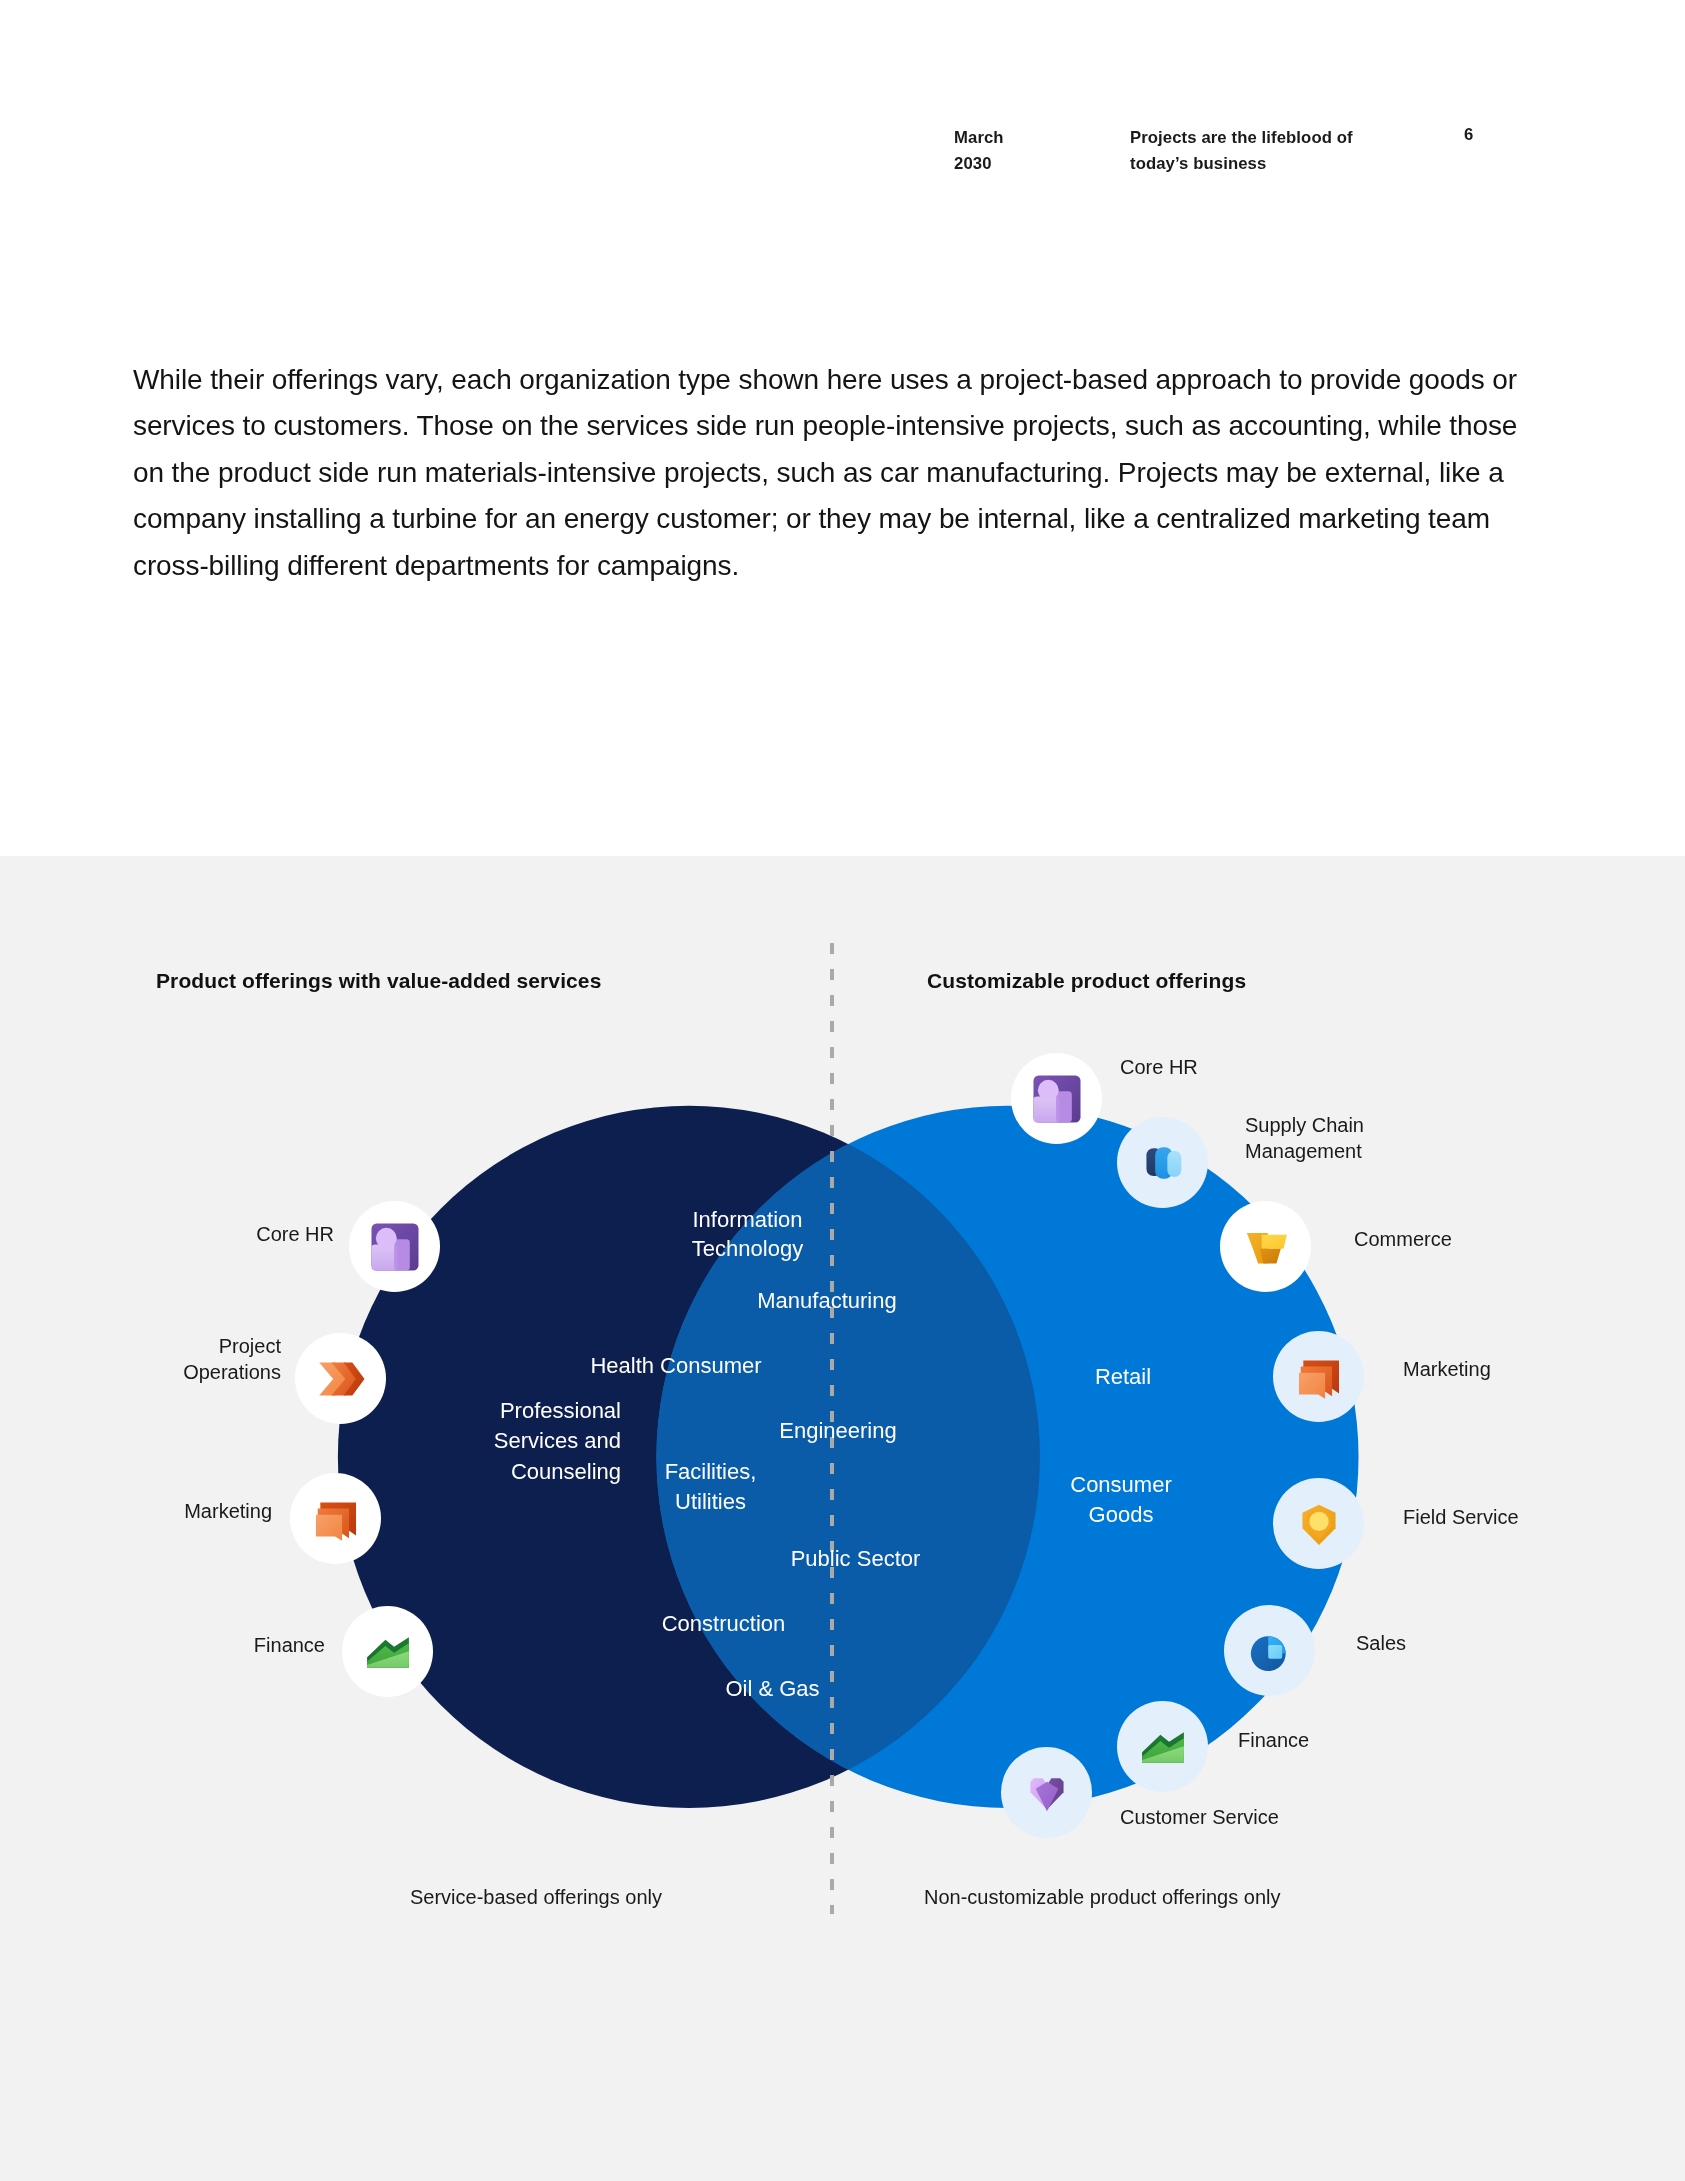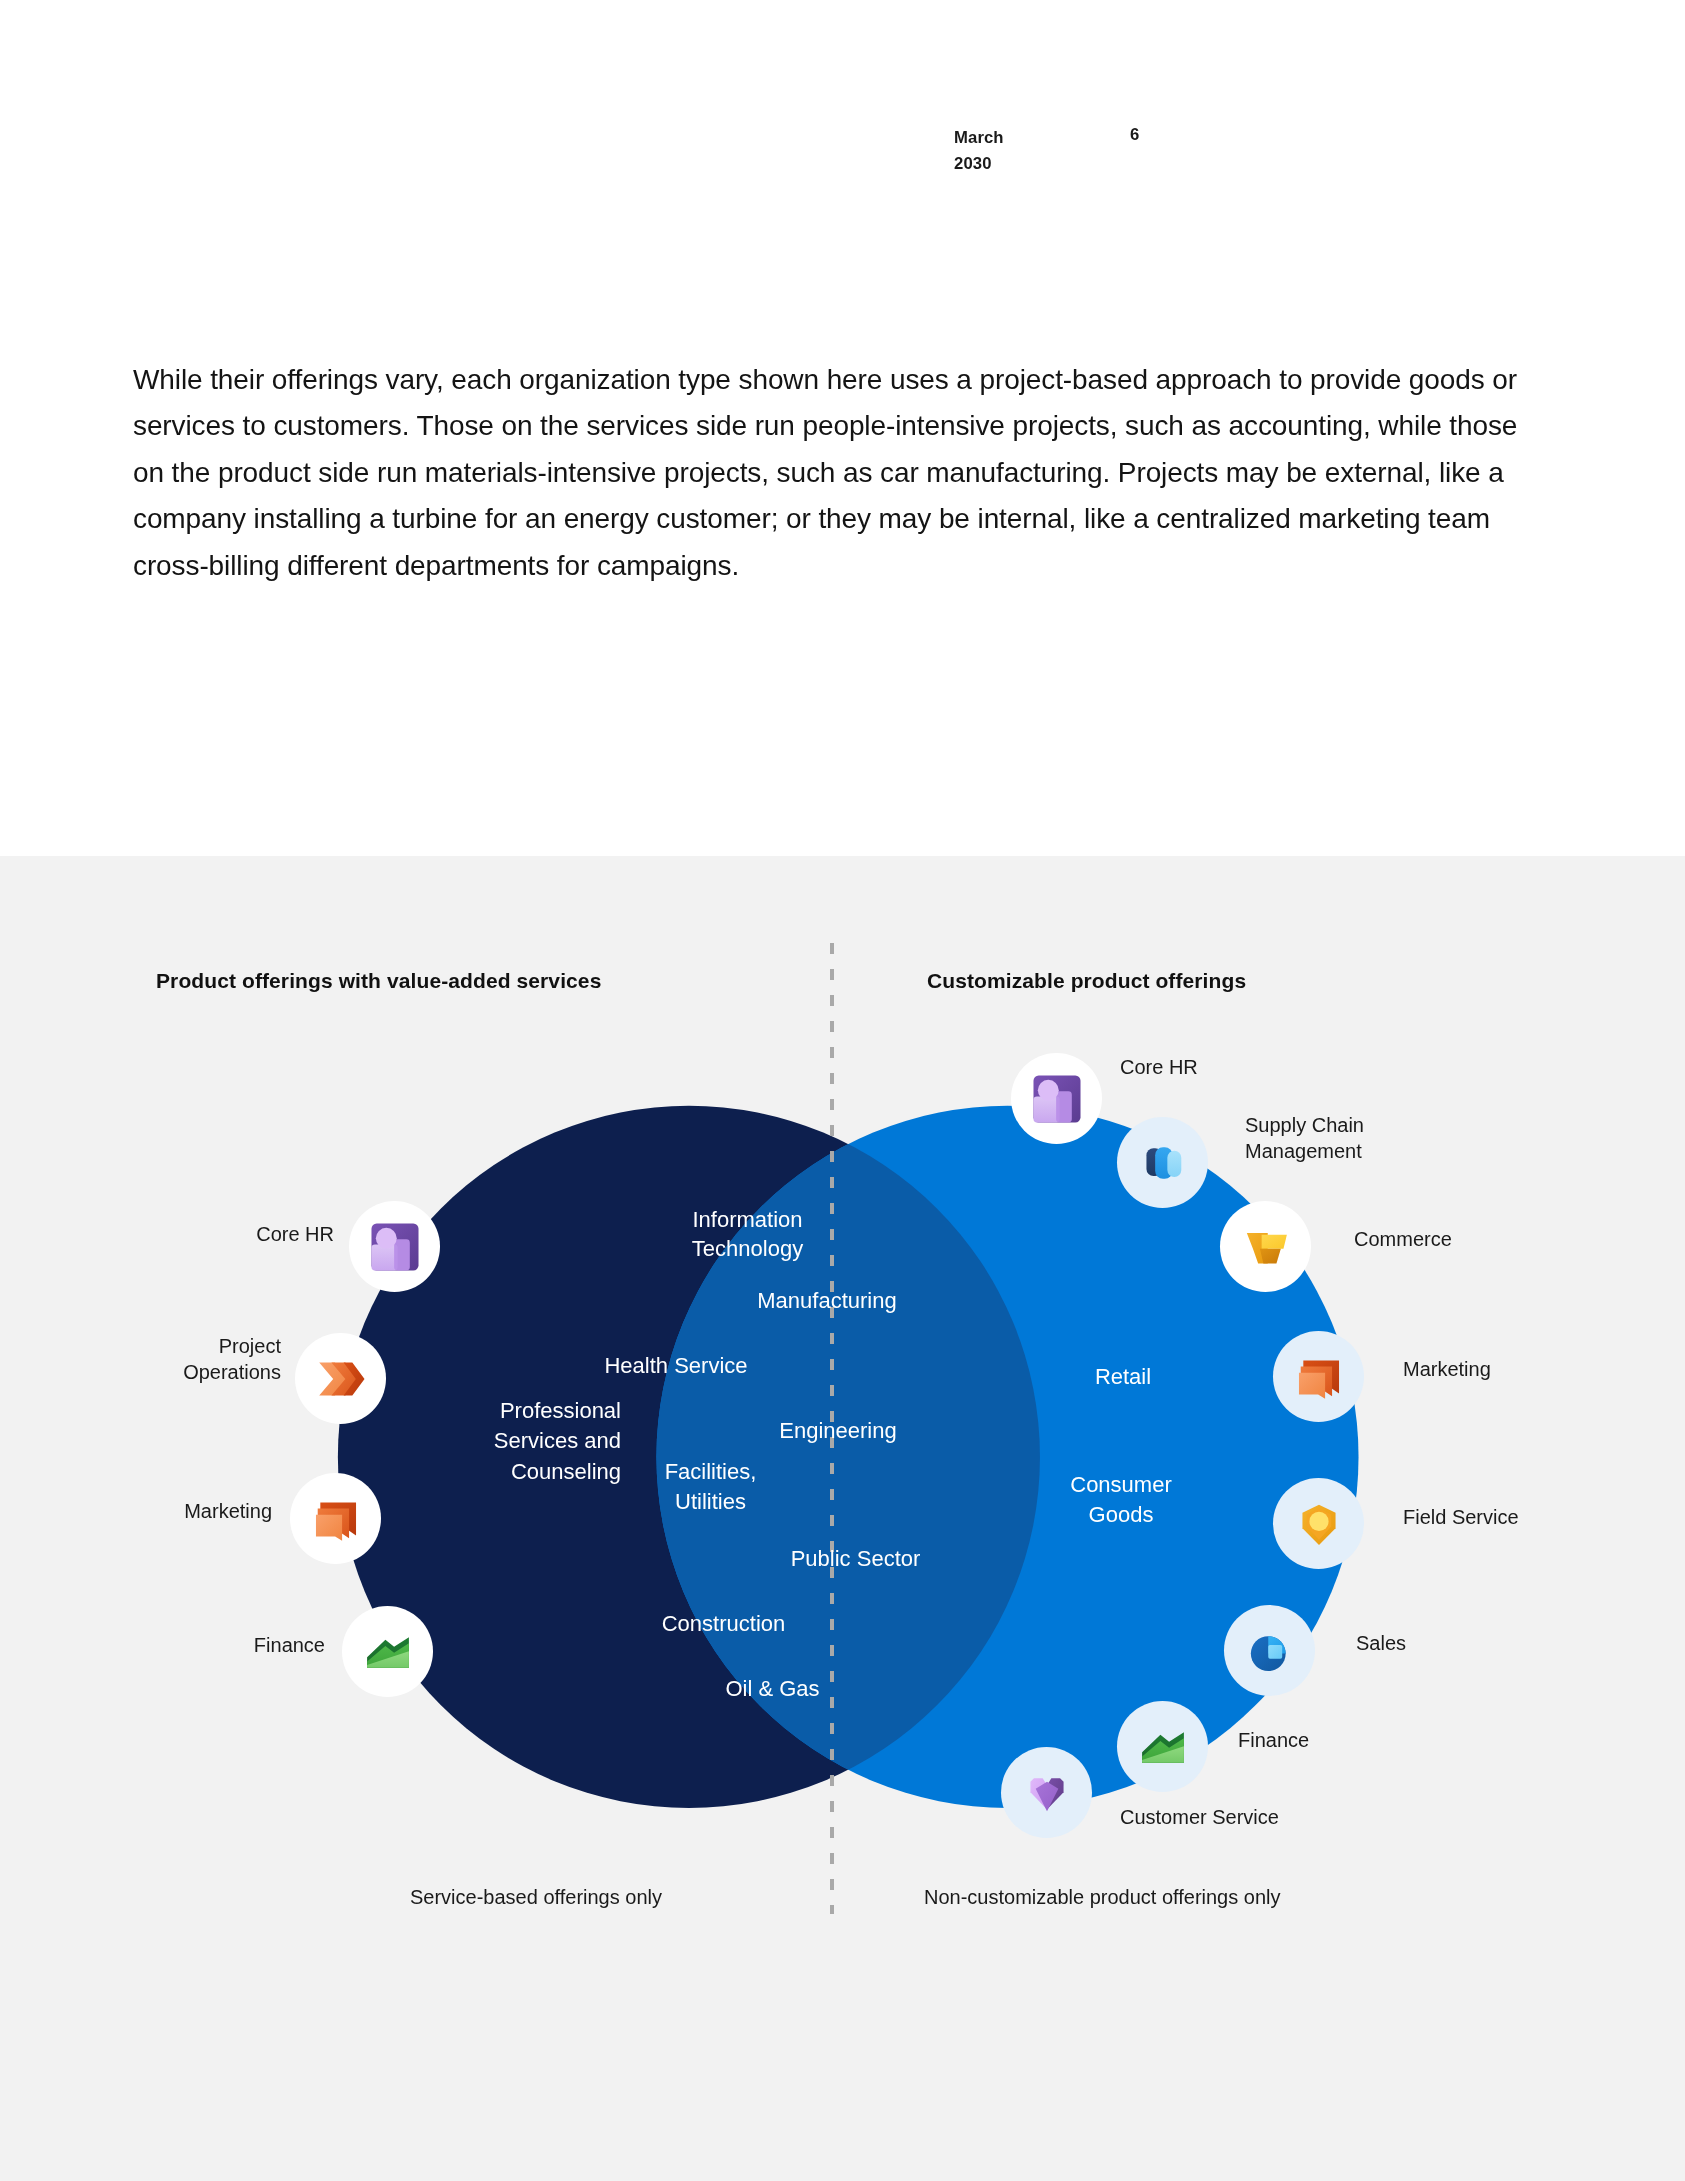--- a/index.html
+++ b/index.html
@@ -91,20 +91,24 @@
 </style>
 </head>
 <body>
 
 <div class="page-header">
   <div class="hdr-row">
     <div class="hdr-date">
       <div>March</div>
       <div>2030</div>
     </div>
+    <div class="hdr-title">
+      <div>Projects are the lifeblood of</div>
+      <div>today’s business</div>
+    </div>
     <div class="hdr-pageno">6</div>
   </div>
 </div>
 
 <p class="body-copy">While their offerings vary, each organization type shown here uses a project-based approach to provide goods or services to customers. Those on the services side run people-intensive projects, such as accounting, while those on the product side run materials-intensive projects, such as car manufacturing. Projects may be external, like a company installing a turbine for an energy customer; or they may be internal, like a centralized marketing team cross-billing different departments for campaigns.</p>
 
 <div class="diagram-band"></div>
 
 <svg class="venn" viewBox="0 0 1920 2485" width="1685" height="2181">
   <defs>
@@ -212,21 +216,21 @@
 <div class="divider"></div>
 
 <div class="caption left">Service-based offerings only</div>
 <div class="caption right">Non-customizable product offerings only</div>
 
 <div class="lbl lbl-left">Professional Services and Counseling</div>
 
 <div class="lbl center-lbl" style="left:651px;top:1206px;width:193px;white-space:pre-line;">Information
 Technology</div>
 <div class="lbl center-lbl" style="left:713px;top:1287px;width:228px;">Manufacturing</div>
-<div class="lbl center-lbl" style="left:562px;top:1352px;width:228px;">Health Service</div>
+<div class="lbl center-lbl" style="left:562px;top:1352px;width:228px;">Health Consumer</div>
 <div class="lbl center-lbl" style="left:737px;top:1417px;width:202px;">Engineering</div>
 <div class="lbl center-lbl" style="left:614px;top:1457px;width:193px;white-space:pre-line;line-height:1.38;">Facilities,
 Utilities</div>
 <div class="lbl center-lbl" style="left:746px;top:1545px;width:219px;">Public Sector</div>
 <div class="lbl center-lbl" style="left:614px;top:1610px;width:219px;">Construction</div>
 <div class="lbl center-lbl" style="left:676px;top:1675px;width:193px;">Oil &amp; Gas</div>
 
 <div class="lbl right-lbl" style="left:1053px;top:1363px;width:140px;">Retail</div>
 <div class="lbl right-lbl" style="left:1051px;top:1470px;width:140px;white-space:pre-line;line-height:1.38;">Consumer
 Goods</div>

